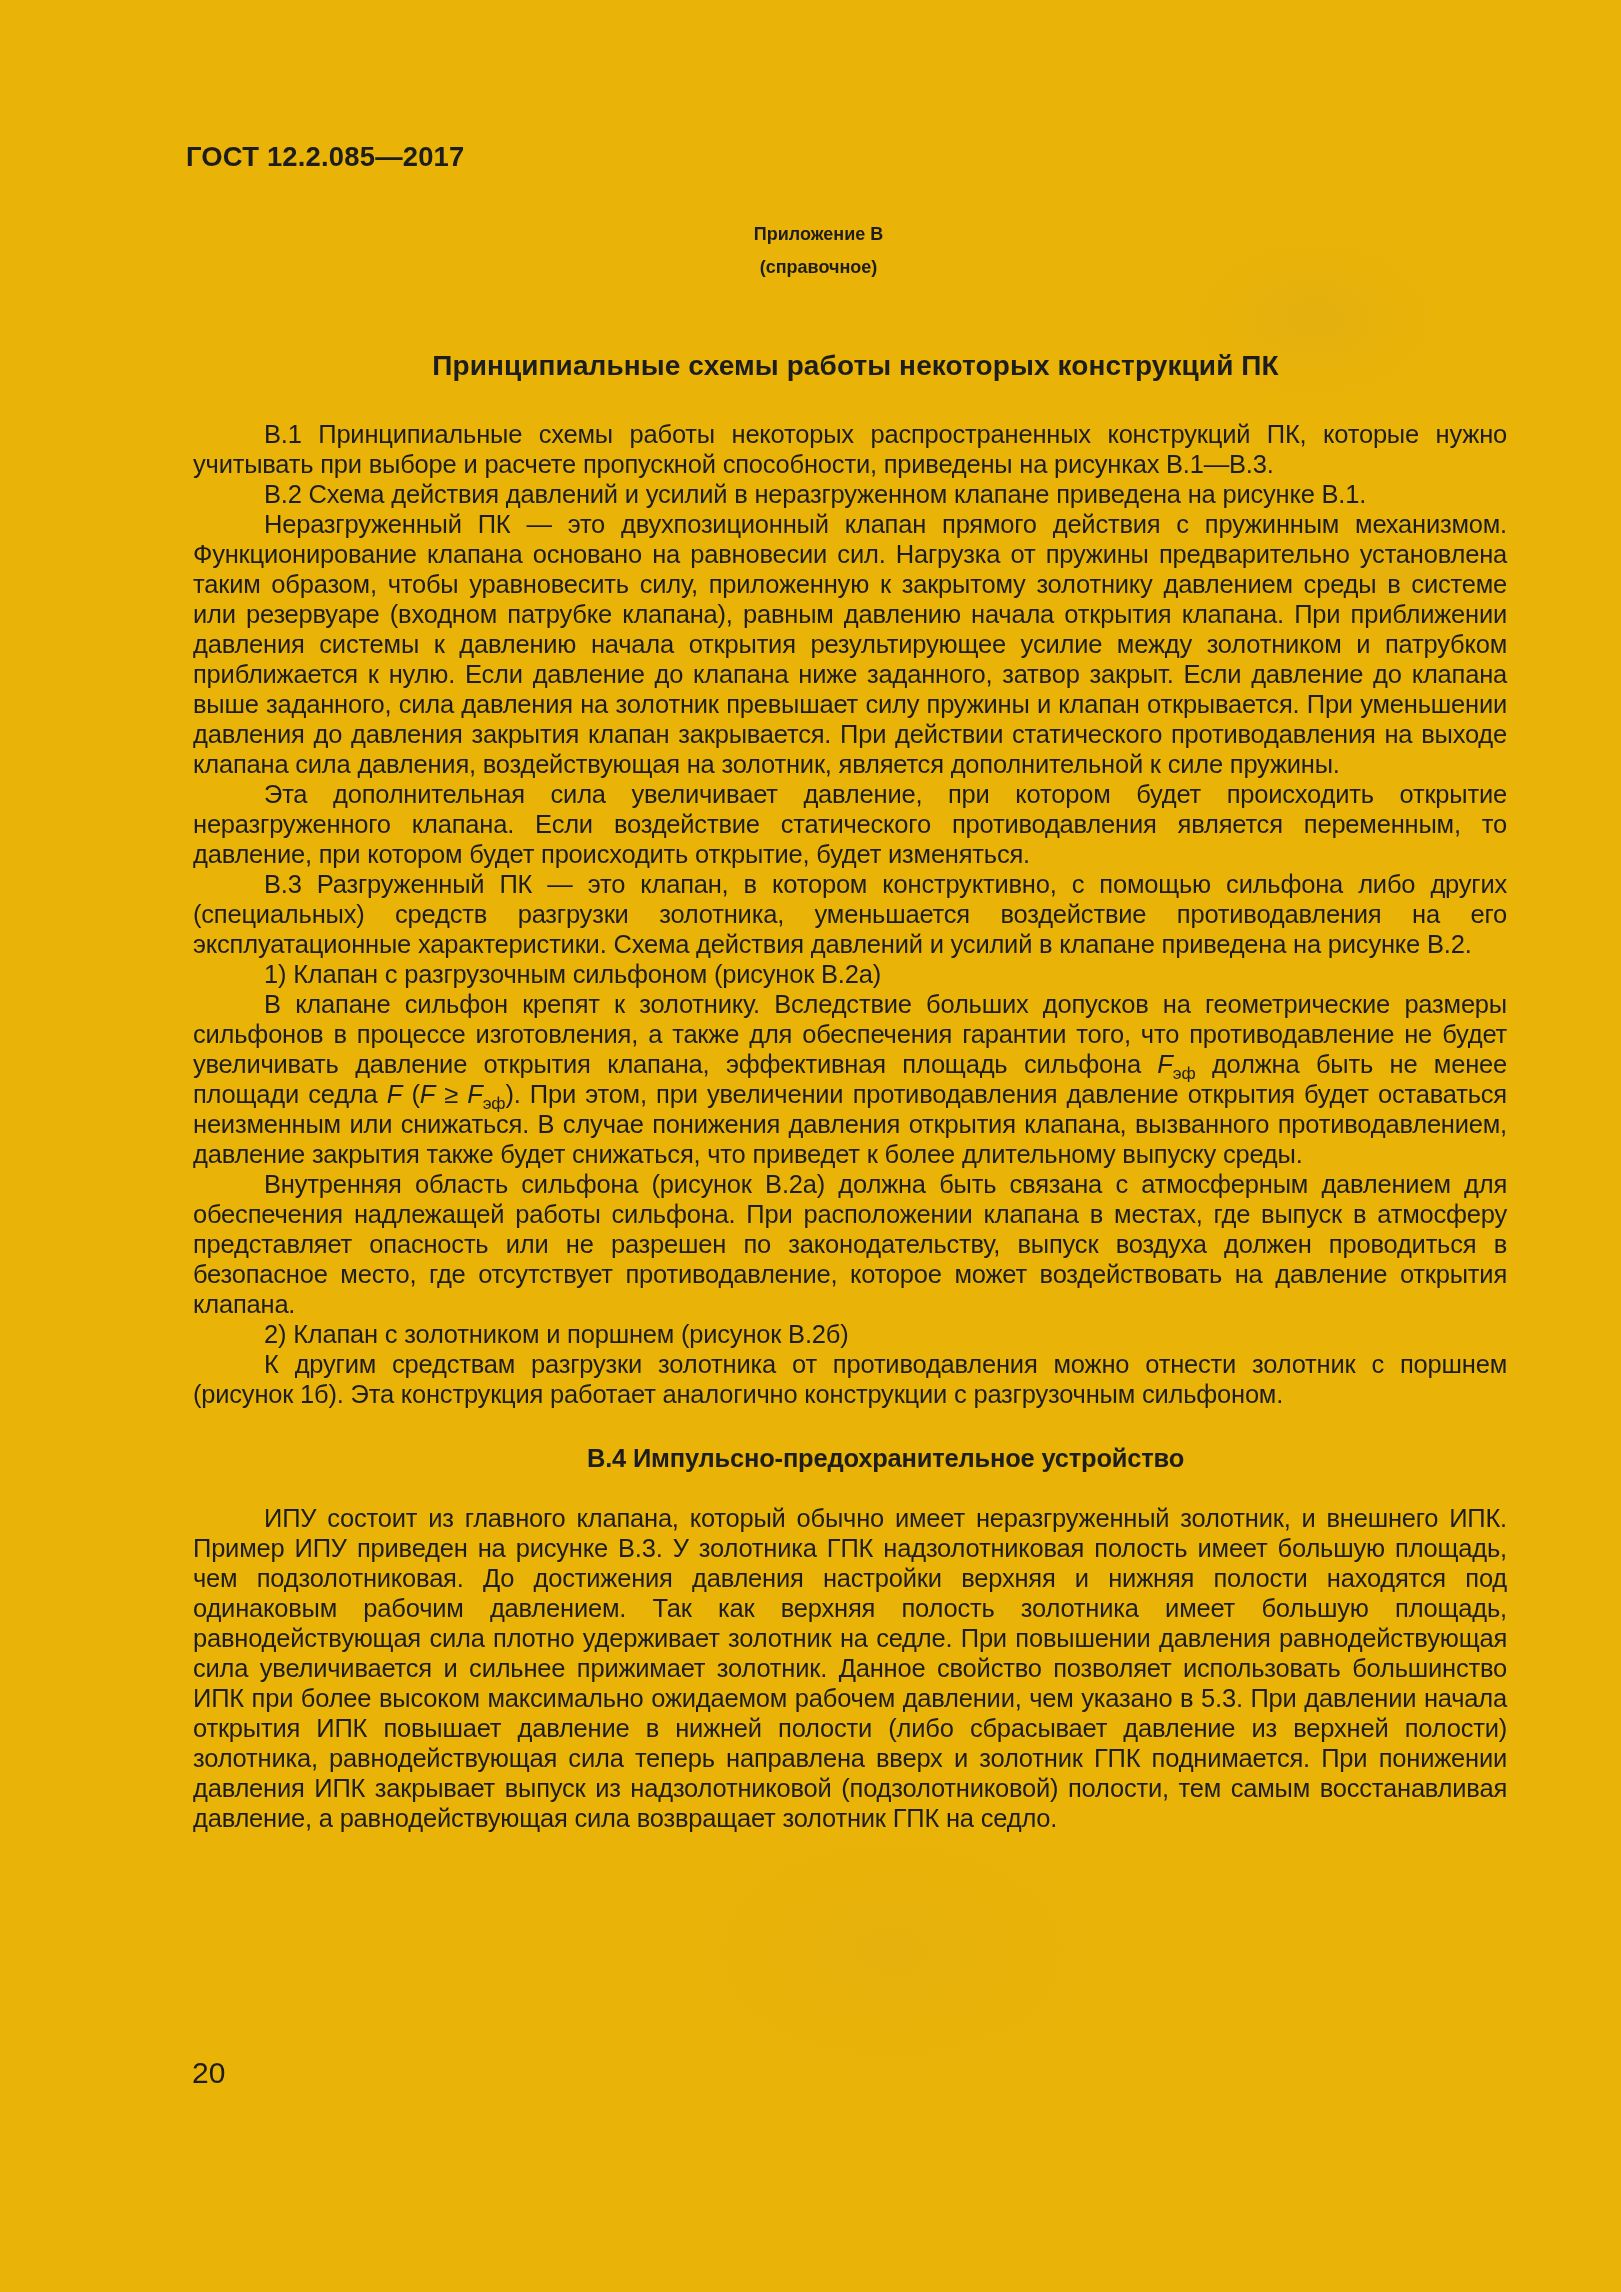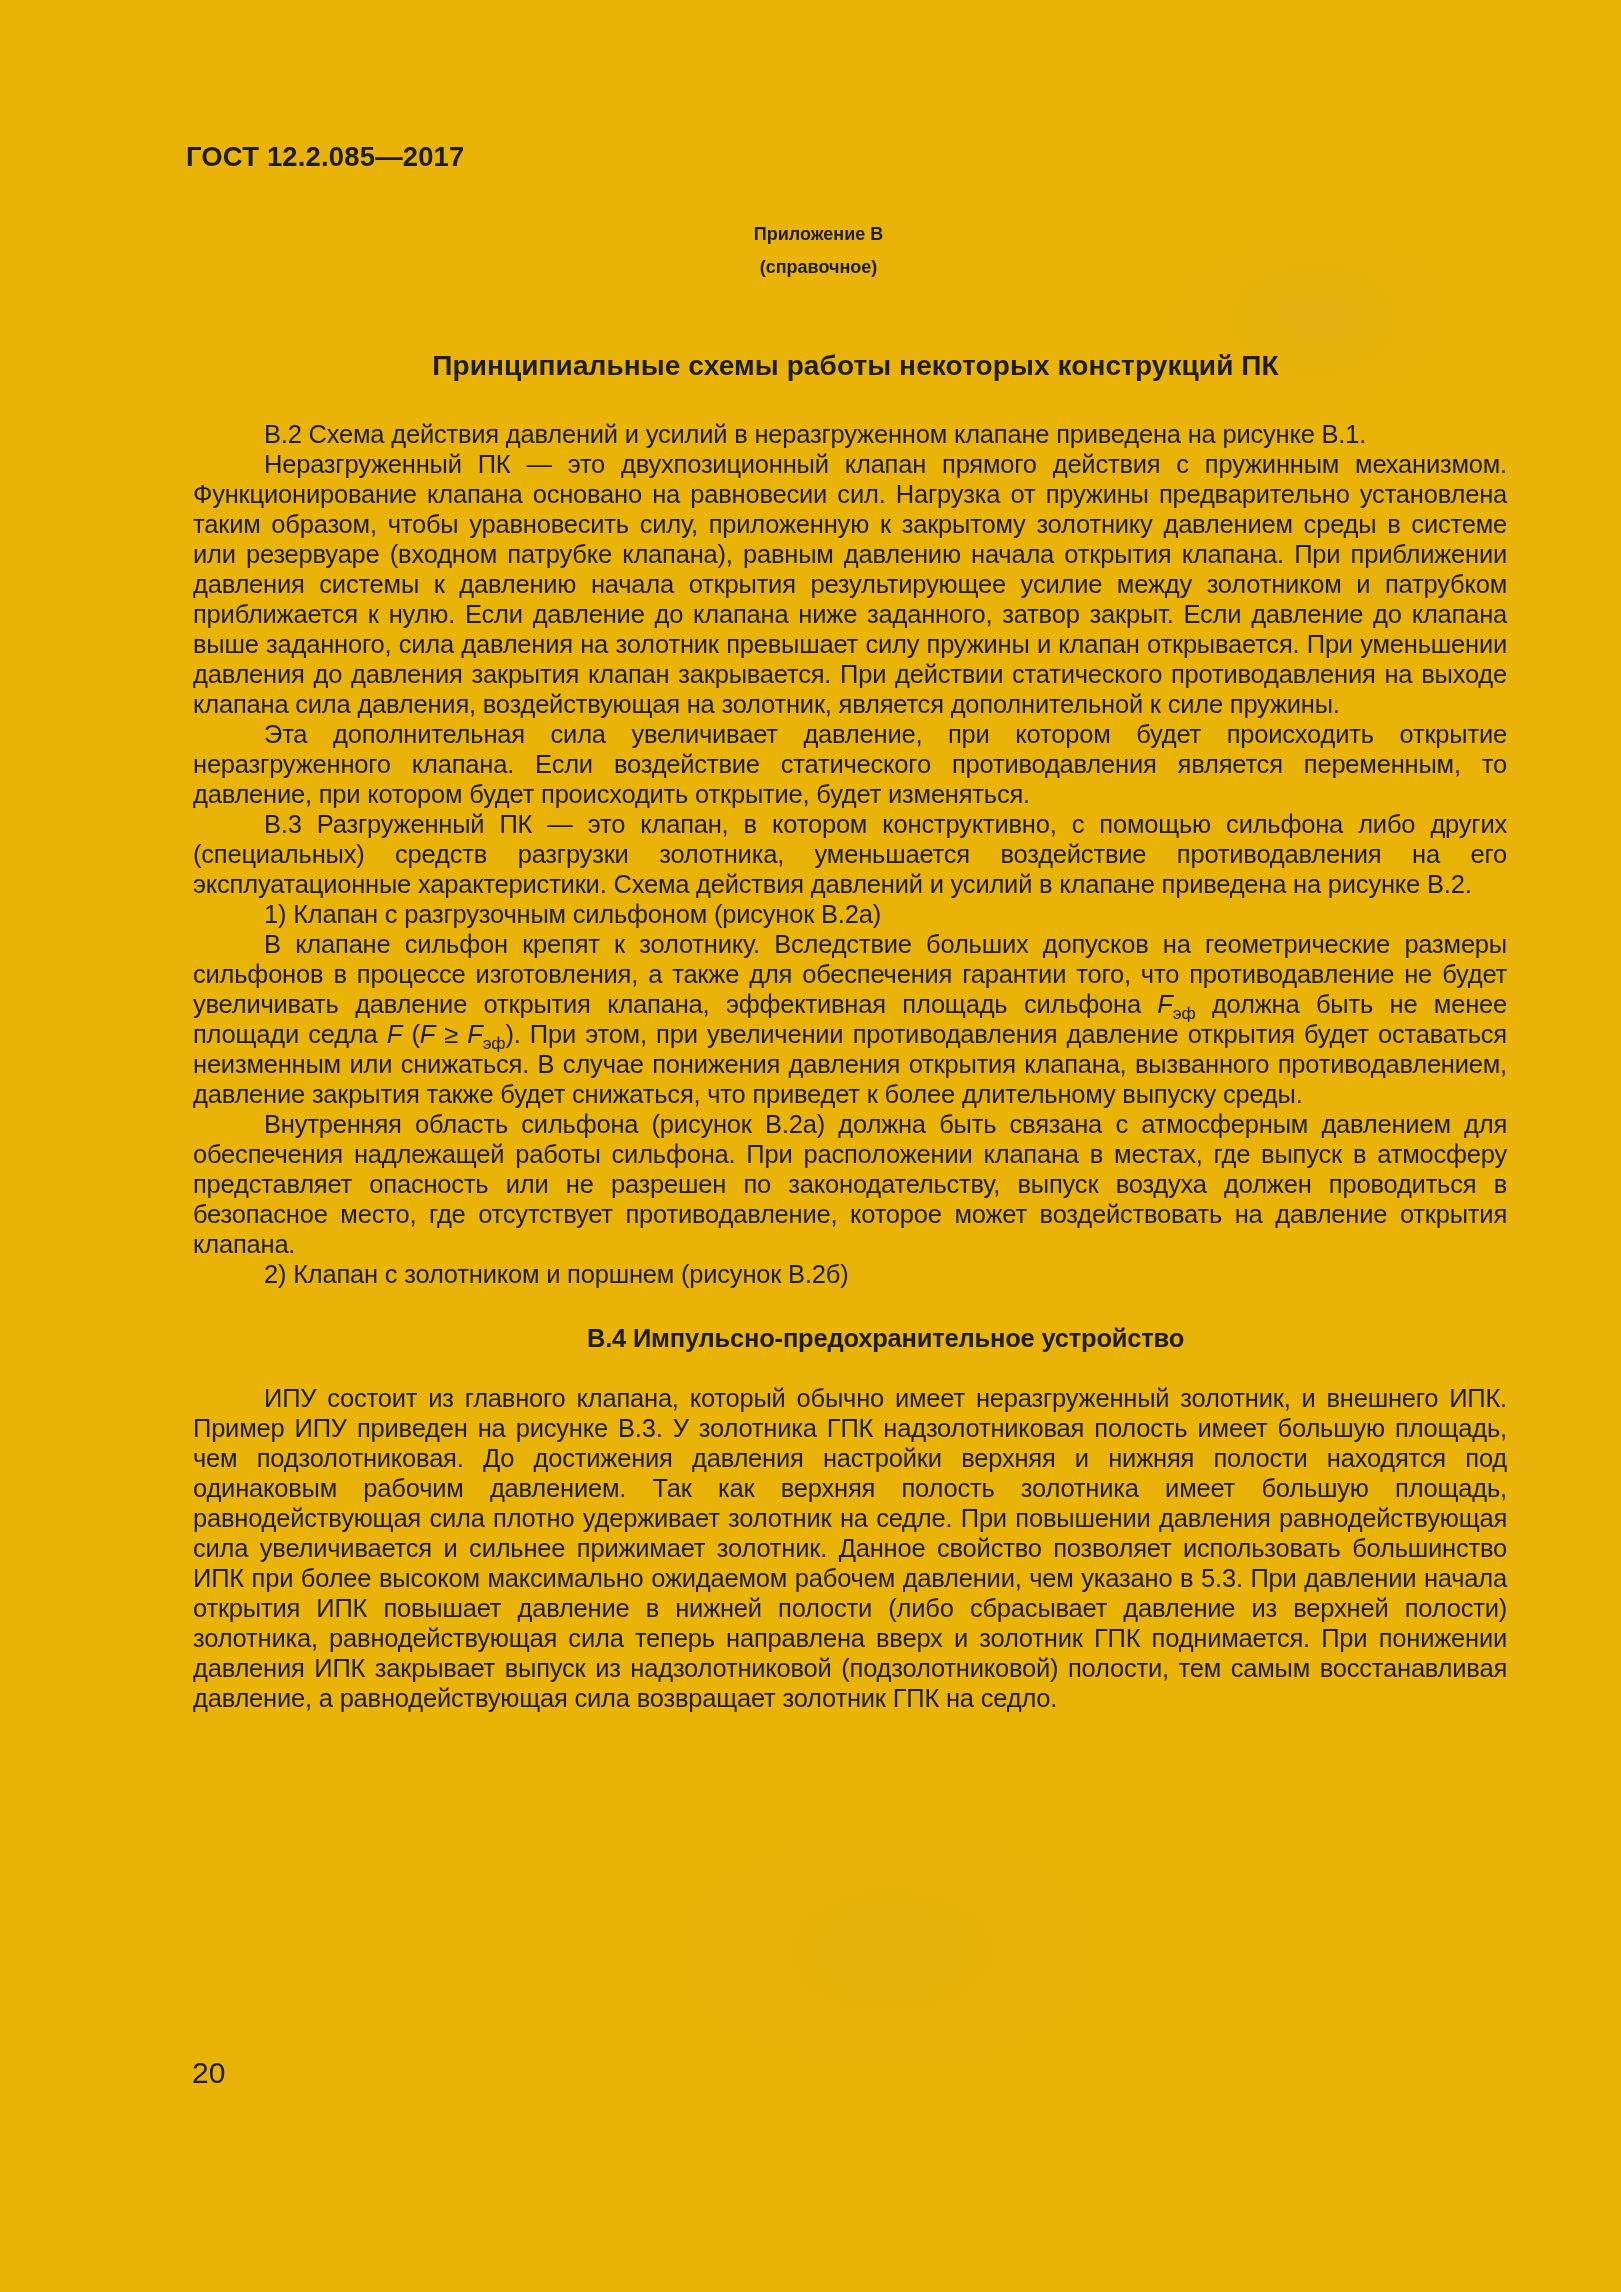--- a/index.html
+++ b/index.html
@@ -99,28 +99,30 @@
   <div class="doc-header">ГОСТ 12.2.085—2017</div>
 
   <div class="appendix">
     <div>Приложение В</div>
     <div>(справочное)</div>
   </div>
 
   <div class="doc-title">Принципиальные схемы работы некоторых конструкций ПК</div>
 
   <div class="body-text" id="body-text">
+      <p class="para"><span>В.1 Принципиальные схемы работы некоторых распространенных конструкций ПК, которые нужно учитывать при выборе и расчете пропускной способности, приведены на рисунках В.1—В.3.</span></p>
       <p class="para"><span>В.2 Схема действия давлений и усилий в неразгруженном клапане приведена на рисунке В.1.</span></p>
       <p class="para"><span>Неразгруженный ПК — это двухпозиционный клапан прямого действия с пружинным механизмом. Функционирование клапана основано на равновесии сил. Нагрузка от пружины предварительно установлена таким образом, чтобы уравновесить силу, приложенную к закрытому золотнику давлением среды в системе или резервуаре (входном патрубке клапана), равным давлению начала открытия клапана. При приближении давления системы к давлению начала открытия результирующее усилие между золотником и патрубком приближается к нулю. Если давление до клапана ниже заданного, затвор закрыт. Если давление до клапана выше заданного, сила давления на золотник превышает силу пружины и клапан открывается. При уменьшении давления до давления закрытия клапан закрывается. При действии статического противодавления на выходе клапана сила давления, воздействующая на золотник, является дополнительной к силе пружины.</span></p>
       <p class="para"><span>Эта дополнительная сила увеличивает давление, при котором будет происходить открытие неразгруженного клапана. Если воздействие статического противодавления является переменным, то давление, при котором будет происходить открытие, будет изменяться.</span></p>
       <p class="para"><span>В.3 Разгруженный ПК — это клапан, в котором конструктивно, с помощью сильфона либо других (специальных) средств разгрузки золотника, уменьшается воздействие противодавления на его эксплуатационные характеристики. Схема действия давлений и усилий в клапане приведена на рисунке В.2.</span></p>
       <p class="para"><span>1) Клапан с разгрузочным сильфоном (рисунок В.2а)</span></p>
       <p class="para"><span>В клапане сильфон крепят к золотнику. Вследствие больших допусков на геометрические размеры сильфонов в процессе изготовления, а также для обеспечения гарантии того, что противодавление не будет увеличивать давление открытия клапана, эффективная площадь сильфона </span><i>F</i><sub>эф</sub><span> должна быть не менее площади седла </span><i>F</i><span> (</span><i>F</i><span> ≥ </span><i>F</i><sub>эф</sub><span>). При этом, при увеличении противодавления давление открытия будет оставаться неизменным или снижаться. В случае понижения давления открытия клапана, вызванного противодавлением, давление закрытия также будет снижаться, что приведет к более длительному выпуску среды.</span></p>
       <p class="para"><span>Внутренняя область сильфона (рисунок В.2а) должна быть связана с атмосферным давлением для обеспечения надлежащей работы сильфона. При расположении клапана в местах, где выпуск в атмосферу представляет опасность или не разрешен по законодательству, выпуск воздуха должен проводиться в безопасное место, где отсутствует противодавление, которое может воздействовать на давление открытия клапана.</span></p>
       <p class="para"><span>2) Клапан с золотником и поршнем (рисунок В.2б)</span></p>
+      <p class="para"><span>К другим средствам разгрузки золотника от противодавления можно отнести золотник с поршнем (рисунок 1б). Эта конструкция работает аналогично конструкции с разгрузочным сильфоном.</span></p>
       <p class="para heading"><span>В.4 Импульсно-предохранительное устройство</span></p>
       <p class="para"><span>ИПУ состоит из главного клапана, который обычно имеет неразгруженный золотник, и внешнего ИПК. Пример ИПУ приведен на рисунке В.3. У золотника ГПК надзолотниковая полость имеет большую площадь, чем подзолотниковая. До достижения давления настройки верхняя и нижняя полости находятся под одинаковым рабочим давлением. Так как верхняя полость золотника имеет большую площадь, равнодействующая сила плотно удерживает золотник на седле. При повышении давления равнодействующая сила увеличивается и сильнее прижимает золотник. Данное свойство позволяет использовать большинство ИПК при более высоком максимально ожидаемом рабочем давлении, чем указано в 5.3. При давлении начала открытия ИПК повышает давление в нижней полости (либо сбрасывает давление из верхней полости) золотника, равнодействующая сила теперь направлена вверх и золотник ГПК поднимается. При понижении давления ИПК закрывает выпуск из надзолотниковой (подзолотниковой) полости, тем самым восстанавливая давление, а равнодействующая сила возвращает золотник ГПК на седло.</span></p>
     </div>
 
   <div class="page-number">20</div>
 
 </div>
 
 
 </body></html>

